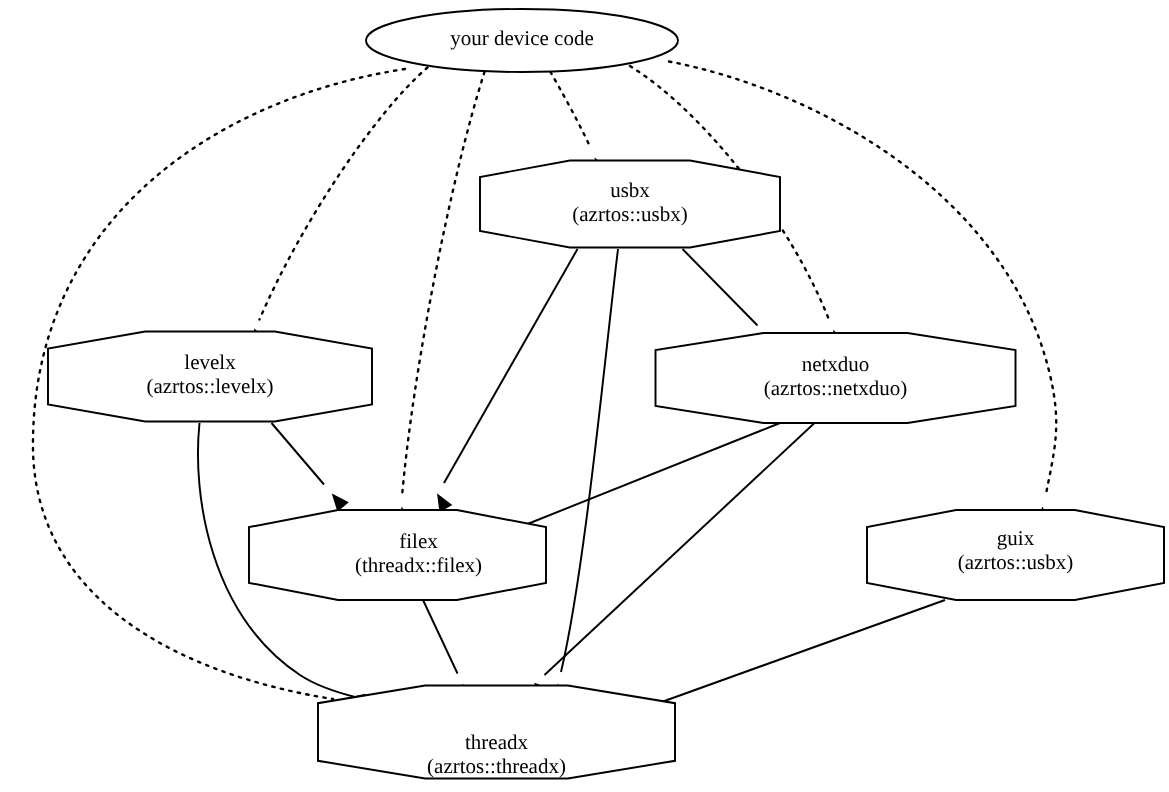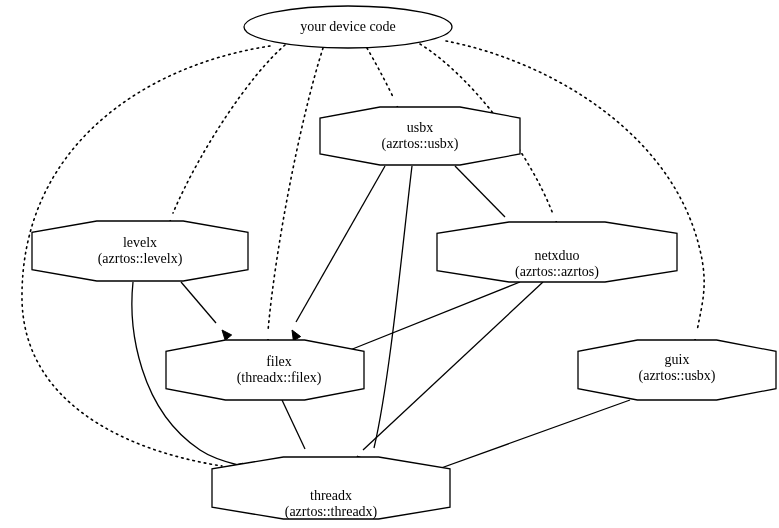--- a/index.html
+++ b/index.html
@@ -103,23 +103,23 @@
         <span class="l1">your device code</span>
       </div>
       <div class="node-label" style="left: 420px; top: 136px;">
         <span class="l1">usbx</span>
         <span class="l2">(azrtos::usbx)</span>
       </div>
       <div class="node-label" style="left: 140px; top: 251px;">
         <span class="l1">levelx</span>
         <span class="l2">(azrtos::levelx)</span>
       </div>
-      <div class="node-label" style="left: 557px; top: 264px;">
+      <div class="node-label" style="left: 557px; top: 252px;">
         <span class="l1">netxduo</span>
-        <span class="l2">(azrtos::azrtos)</span>
+        <span class="l2">(azrtos::netxduo)</span>
       </div>
       <div class="node-label" style="left: 279px; top: 370px;">
         <span class="l1">filex</span>
         <span class="l2">(threadx::filex)</span>
       </div>
       <div class="node-label" style="left: 677px; top: 368px;">
         <span class="l1">guix</span>
         <span class="l2">(azrtos::usbx)</span>
       </div>
       <div class="node-label" style="left: 331px; top: 504px;">

